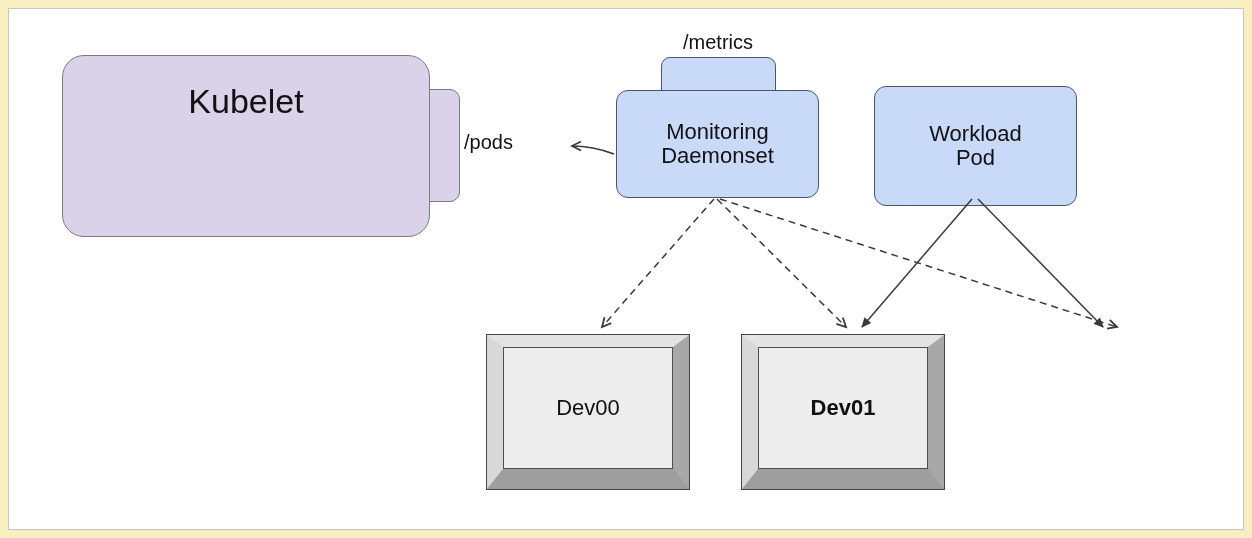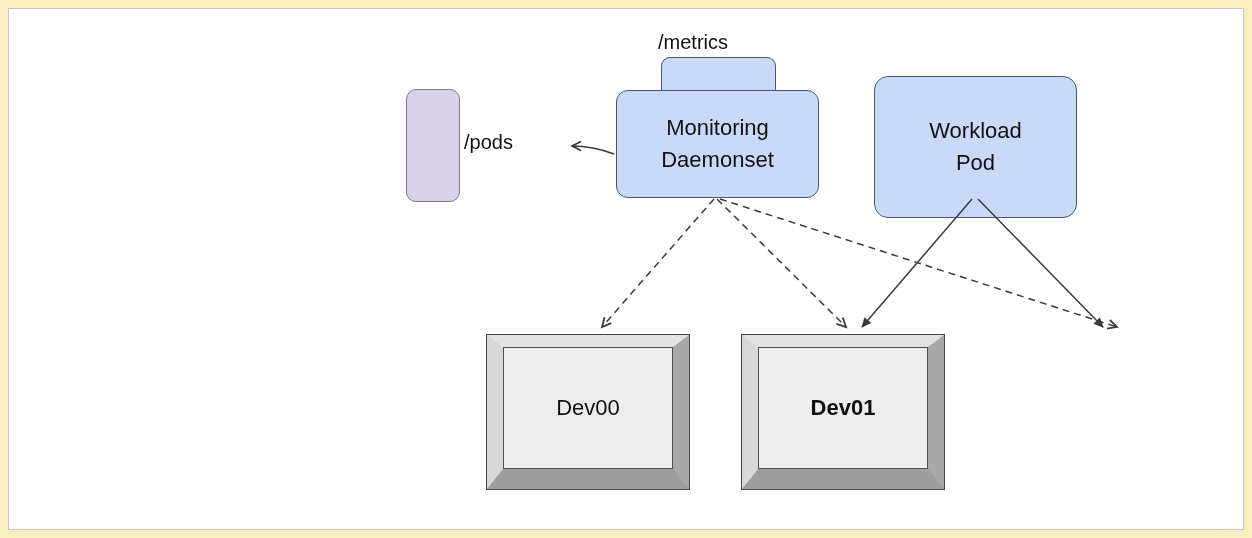--- a/index.html
+++ b/index.html
@@ -61,21 +61,21 @@
     left: 464px; top: 131px;
     width: 70px;
     font-size: 20px;
     color: #111;
     z-index: 3;
   }
   .metrics-label {
     position: absolute;
     left: 658px; top: 31px;
     width: 120px;
-    text-align: left;
+    text-align: center;
     font-size: 20px;
     color: #111;
     z-index: 3;
   }
   .metrics-tab {
     position: absolute;
     left: 661px; top: 57px;
     width: 115px; height: 44px;
     background: var(--pod-fill, #c9daf8);
     border: 1.5px solid var(--pod-border, #4a5572);
@@ -90,27 +90,27 @@
     border: 1.5px solid var(--pod-border, #4a5572);
     border-radius: 12px;
     box-sizing: border-box;
     z-index: 2;
     display: flex;
     align-items: center;
     justify-content: center;
   }
   .podbox .podbox-label {
     font-size: 22px;
-    line-height: 32px;
+    line-height: 24px;
     color: #111;
     text-align: center;
     white-space: pre-line;
   }
   .monitoring { left: 616px; top: 90px; width: 203px; height: 108px; }
-  .workload   { left: 874px; top: 76px; width: 203px; height: 142px; border-radius: 14px; }
+  .workload   { left: 874px; top: 86px; width: 203px; height: 120px; }
   
   .keycap {
     position: absolute;
     width: 204px; height: 156px;
     border: 1.5px solid #454545;
     box-sizing: border-box;
     background: #e8e8e8;
     z-index: 2;
   }
   .keycap-bevel {
@@ -152,20 +152,23 @@
   }
   .arrow-dashed { stroke-dasharray: 7 5; }
 </style>
 </head>
 <body>
 
 <div class="frame">
   <div class="canvas"></div>
 
   <div class="kubelet-tab"></div>
+  <div class="kubelet">
+    <span class="kubelet-label">Kubelet</span>
+  </div>
 
   <div class="pods-label">/pods</div>
 
   <div class="metrics-label">/metrics</div>
   <div class="metrics-tab"></div>
 
   <div class="podbox monitoring">
     <span class="podbox-label">Monitoring
 Daemonset</span>
   </div>

